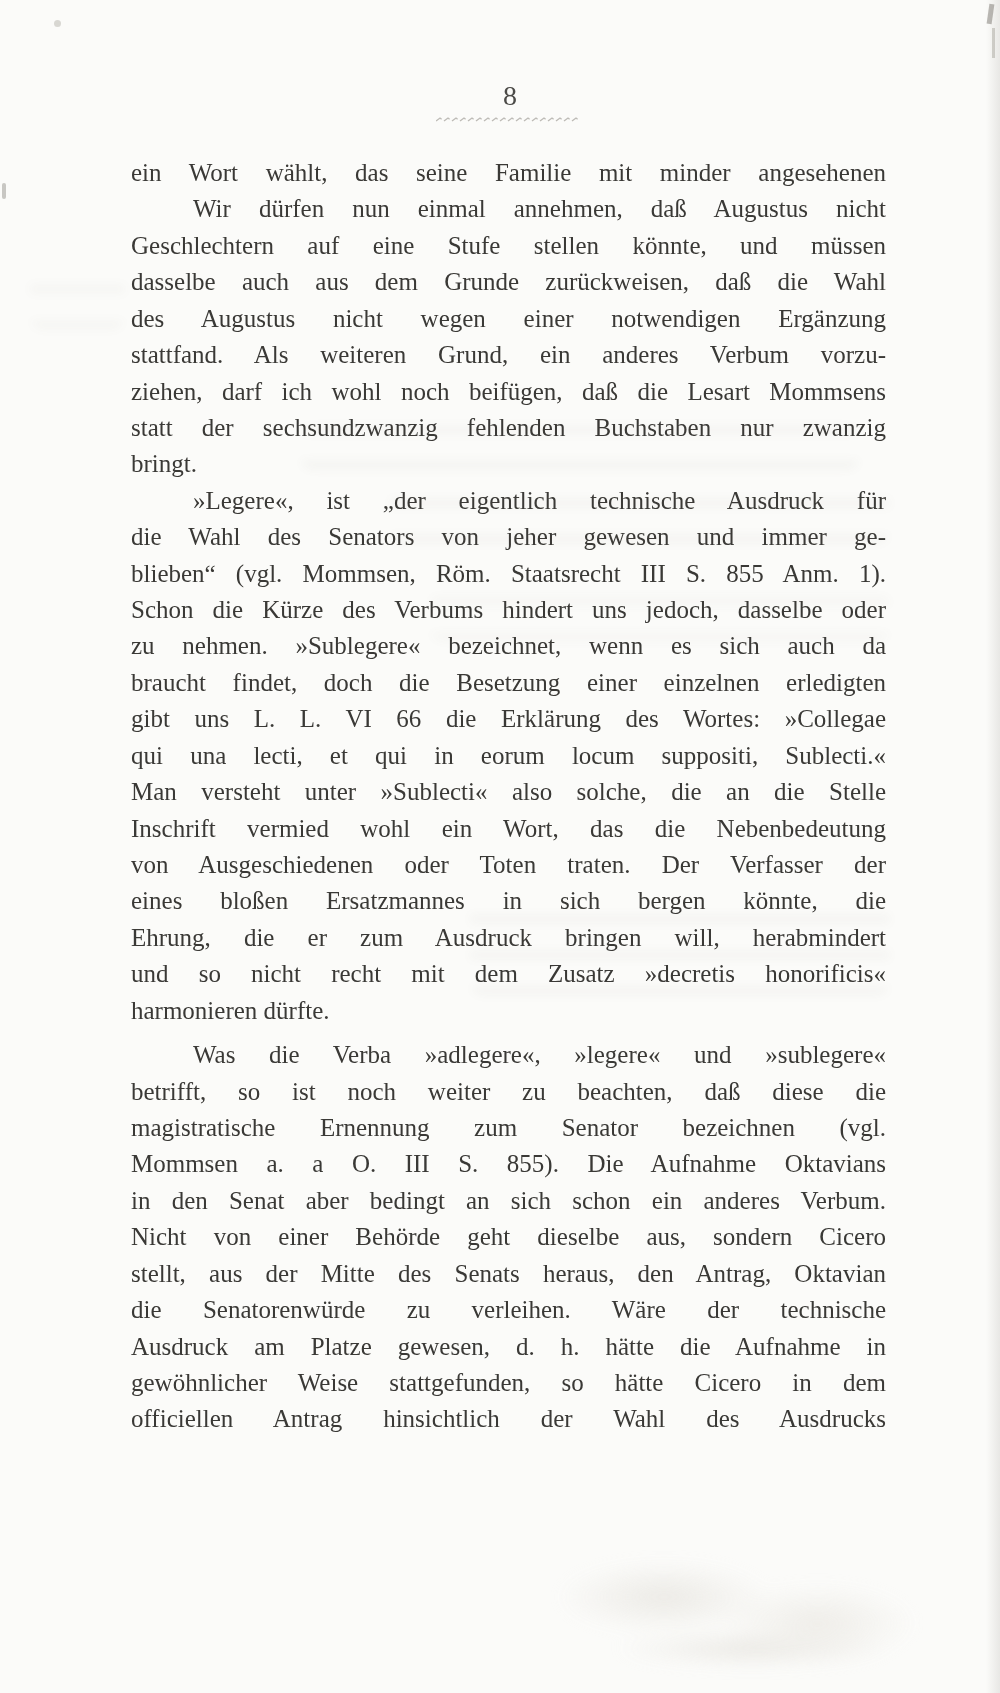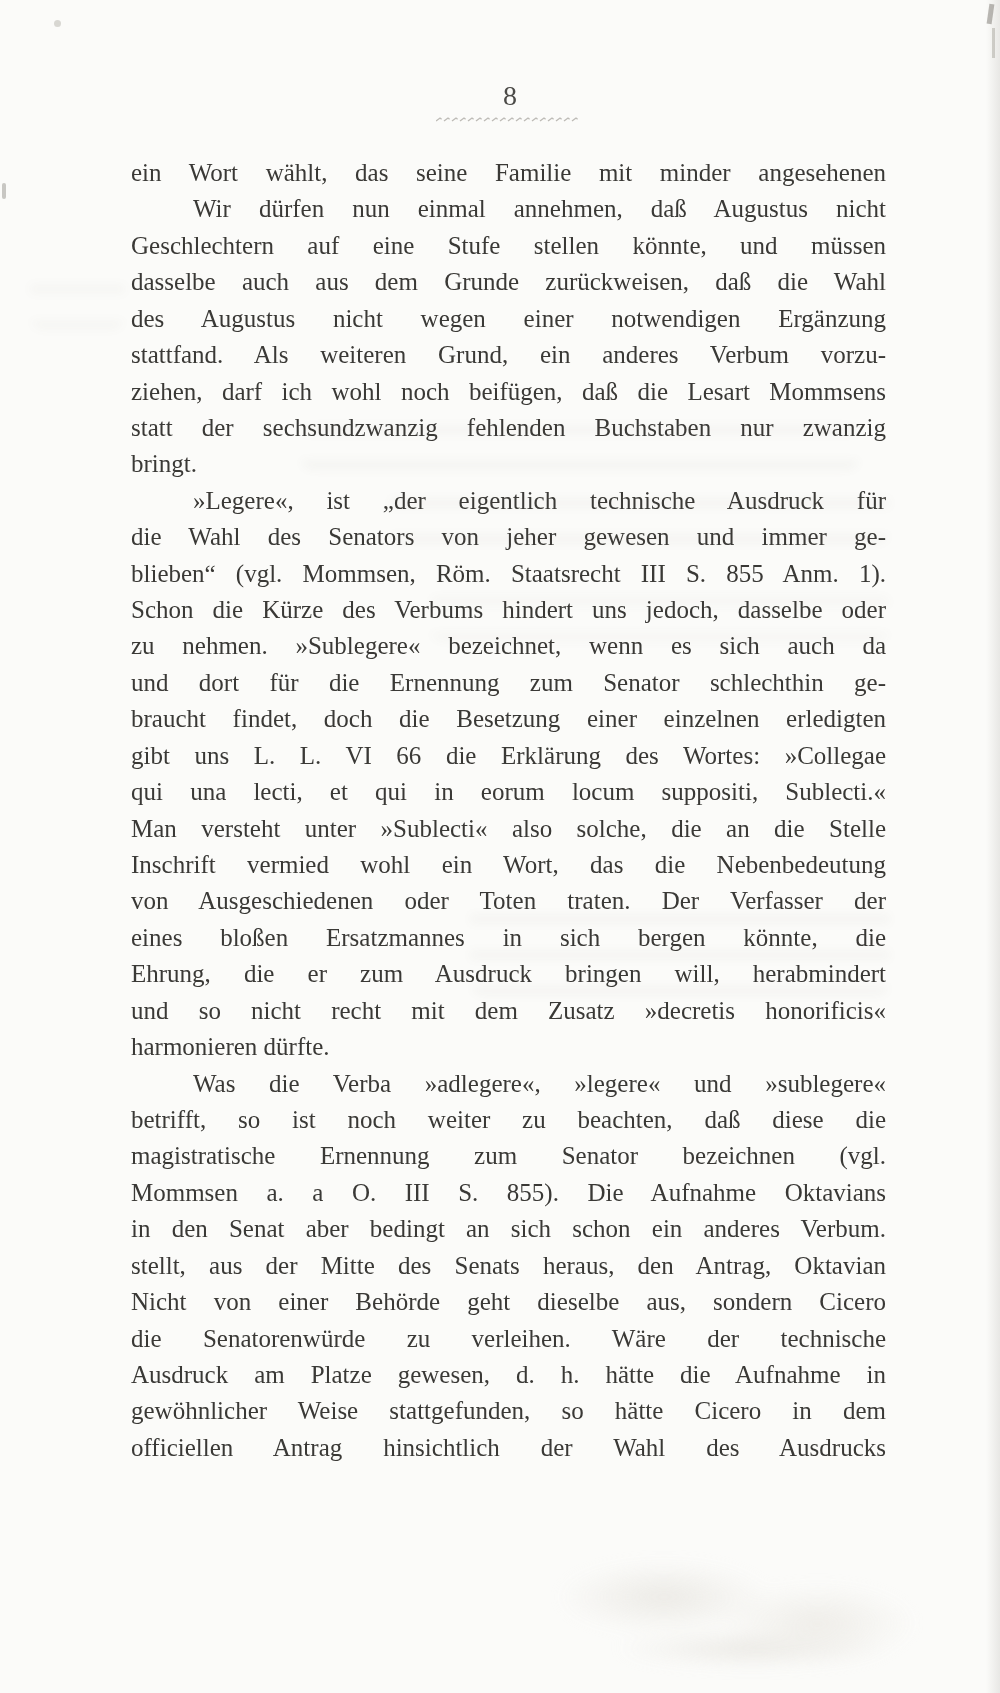--- a/index.html
+++ b/index.html
@@ -41,21 +41,21 @@
     left: 131px;
     top: 155px;
     width: 755px;
     font-family: "Liberation Serif", "DejaVu Serif", serif;
     font-size: 25px;
     line-height: 36.42px;
     color: var(--ink, #3a3936);
     text-rendering: optimizeLegibility;
   }
   .paragraph { margin: 0; }
-  .paragraph.spaced { margin-top: 0; }
+  .paragraph.spaced { margin-top: 8px; }
   .line {
     text-align: justify;
     text-align-last: justify;
     white-space: normal;
   }
   .line.ind { text-indent: 62px; }
   .line.flush { text-align-last: left; }
   
   .smudge {
     position: absolute;
@@ -119,40 +119,39 @@
         <div class="line">ziehen, darf ich wohl noch beifügen, daß die Lesart Mommsens</div>
         <div class="line">statt der sechsundzwanzig fehlenden Buchstaben nur zwanzig</div>
         <div class="line flush">bringt.</div>
       </div>
       <div class="paragraph">
         <div class="line ind">»Legere«, ist „der eigentlich technische Ausdruck für</div>
         <div class="line">die Wahl des Senators von jeher gewesen und immer ge-</div>
         <div class="line">blieben“ (vgl. Mommsen, Röm. Staatsrecht III S. 855 Anm. 1).</div>
         <div class="line">Schon die Kürze des Verbums hindert uns jedoch, dasselbe oder</div>
         <div class="line">zu nehmen. »Sublegere« bezeichnet, wenn es sich auch da</div>
-        <div class="line">und dort für die Ernennung zum Senator schlechthin ge-</div>
         <div class="line">braucht findet, doch die Besetzung einer einzelnen erledigten</div>
         <div class="line">gibt uns L. L. VI 66 die Erklärung des Wortes: »Collegae</div>
         <div class="line">qui una lecti, et qui in eorum locum suppositi, Sublecti.«</div>
         <div class="line">Man versteht unter »Sublecti« also solche, die an die Stelle</div>
         <div class="line">Inschrift vermied wohl ein Wort, das die Nebenbedeutung</div>
         <div class="line">von Ausgeschiedenen oder Toten traten. Der Verfasser der</div>
         <div class="line">eines bloßen Ersatzmannes in sich bergen könnte, die</div>
         <div class="line">Ehrung, die er zum Ausdruck bringen will, herabmindert</div>
         <div class="line">und so nicht recht mit dem Zusatz »decretis honorificis«</div>
         <div class="line flush">harmonieren dürfte.</div>
       </div>
       <div class="paragraph spaced">
         <div class="line ind">Was die Verba »adlegere«, »legere« und »sublegere«</div>
         <div class="line">betrifft, so ist noch weiter zu beachten, daß diese die</div>
         <div class="line">magistratische Ernennung zum Senator bezeichnen (vgl.</div>
         <div class="line">Mommsen a. a O. III S. 855). Die Aufnahme Oktavians</div>
         <div class="line">in den Senat aber bedingt an sich schon ein anderes Verbum.</div>
+        <div class="line">Nicht von einer Behörde geht dieselbe aus, sondern Cicero</div>
         <div class="line">stellt, aus der Mitte des Senats heraus, den Antrag, Oktavian</div>
-        <div class="line">Nicht von einer Behörde geht dieselbe aus, sondern Cicero</div>
         <div class="line">die Senatorenwürde zu verleihen. Wäre der technische</div>
         <div class="line">Ausdruck am Platze gewesen, d. h. hätte die Aufnahme in</div>
         <div class="line">gewöhnlicher Weise stattgefunden, so hätte Cicero in dem</div>
         <div class="line">officiellen Antrag hinsichtlich der Wahl des Ausdrucks</div>
       </div>
     </div>
 
   <div class="smudge s1"></div>
   <div class="smudge s2"></div>
   <div class="smudge s3"></div>

